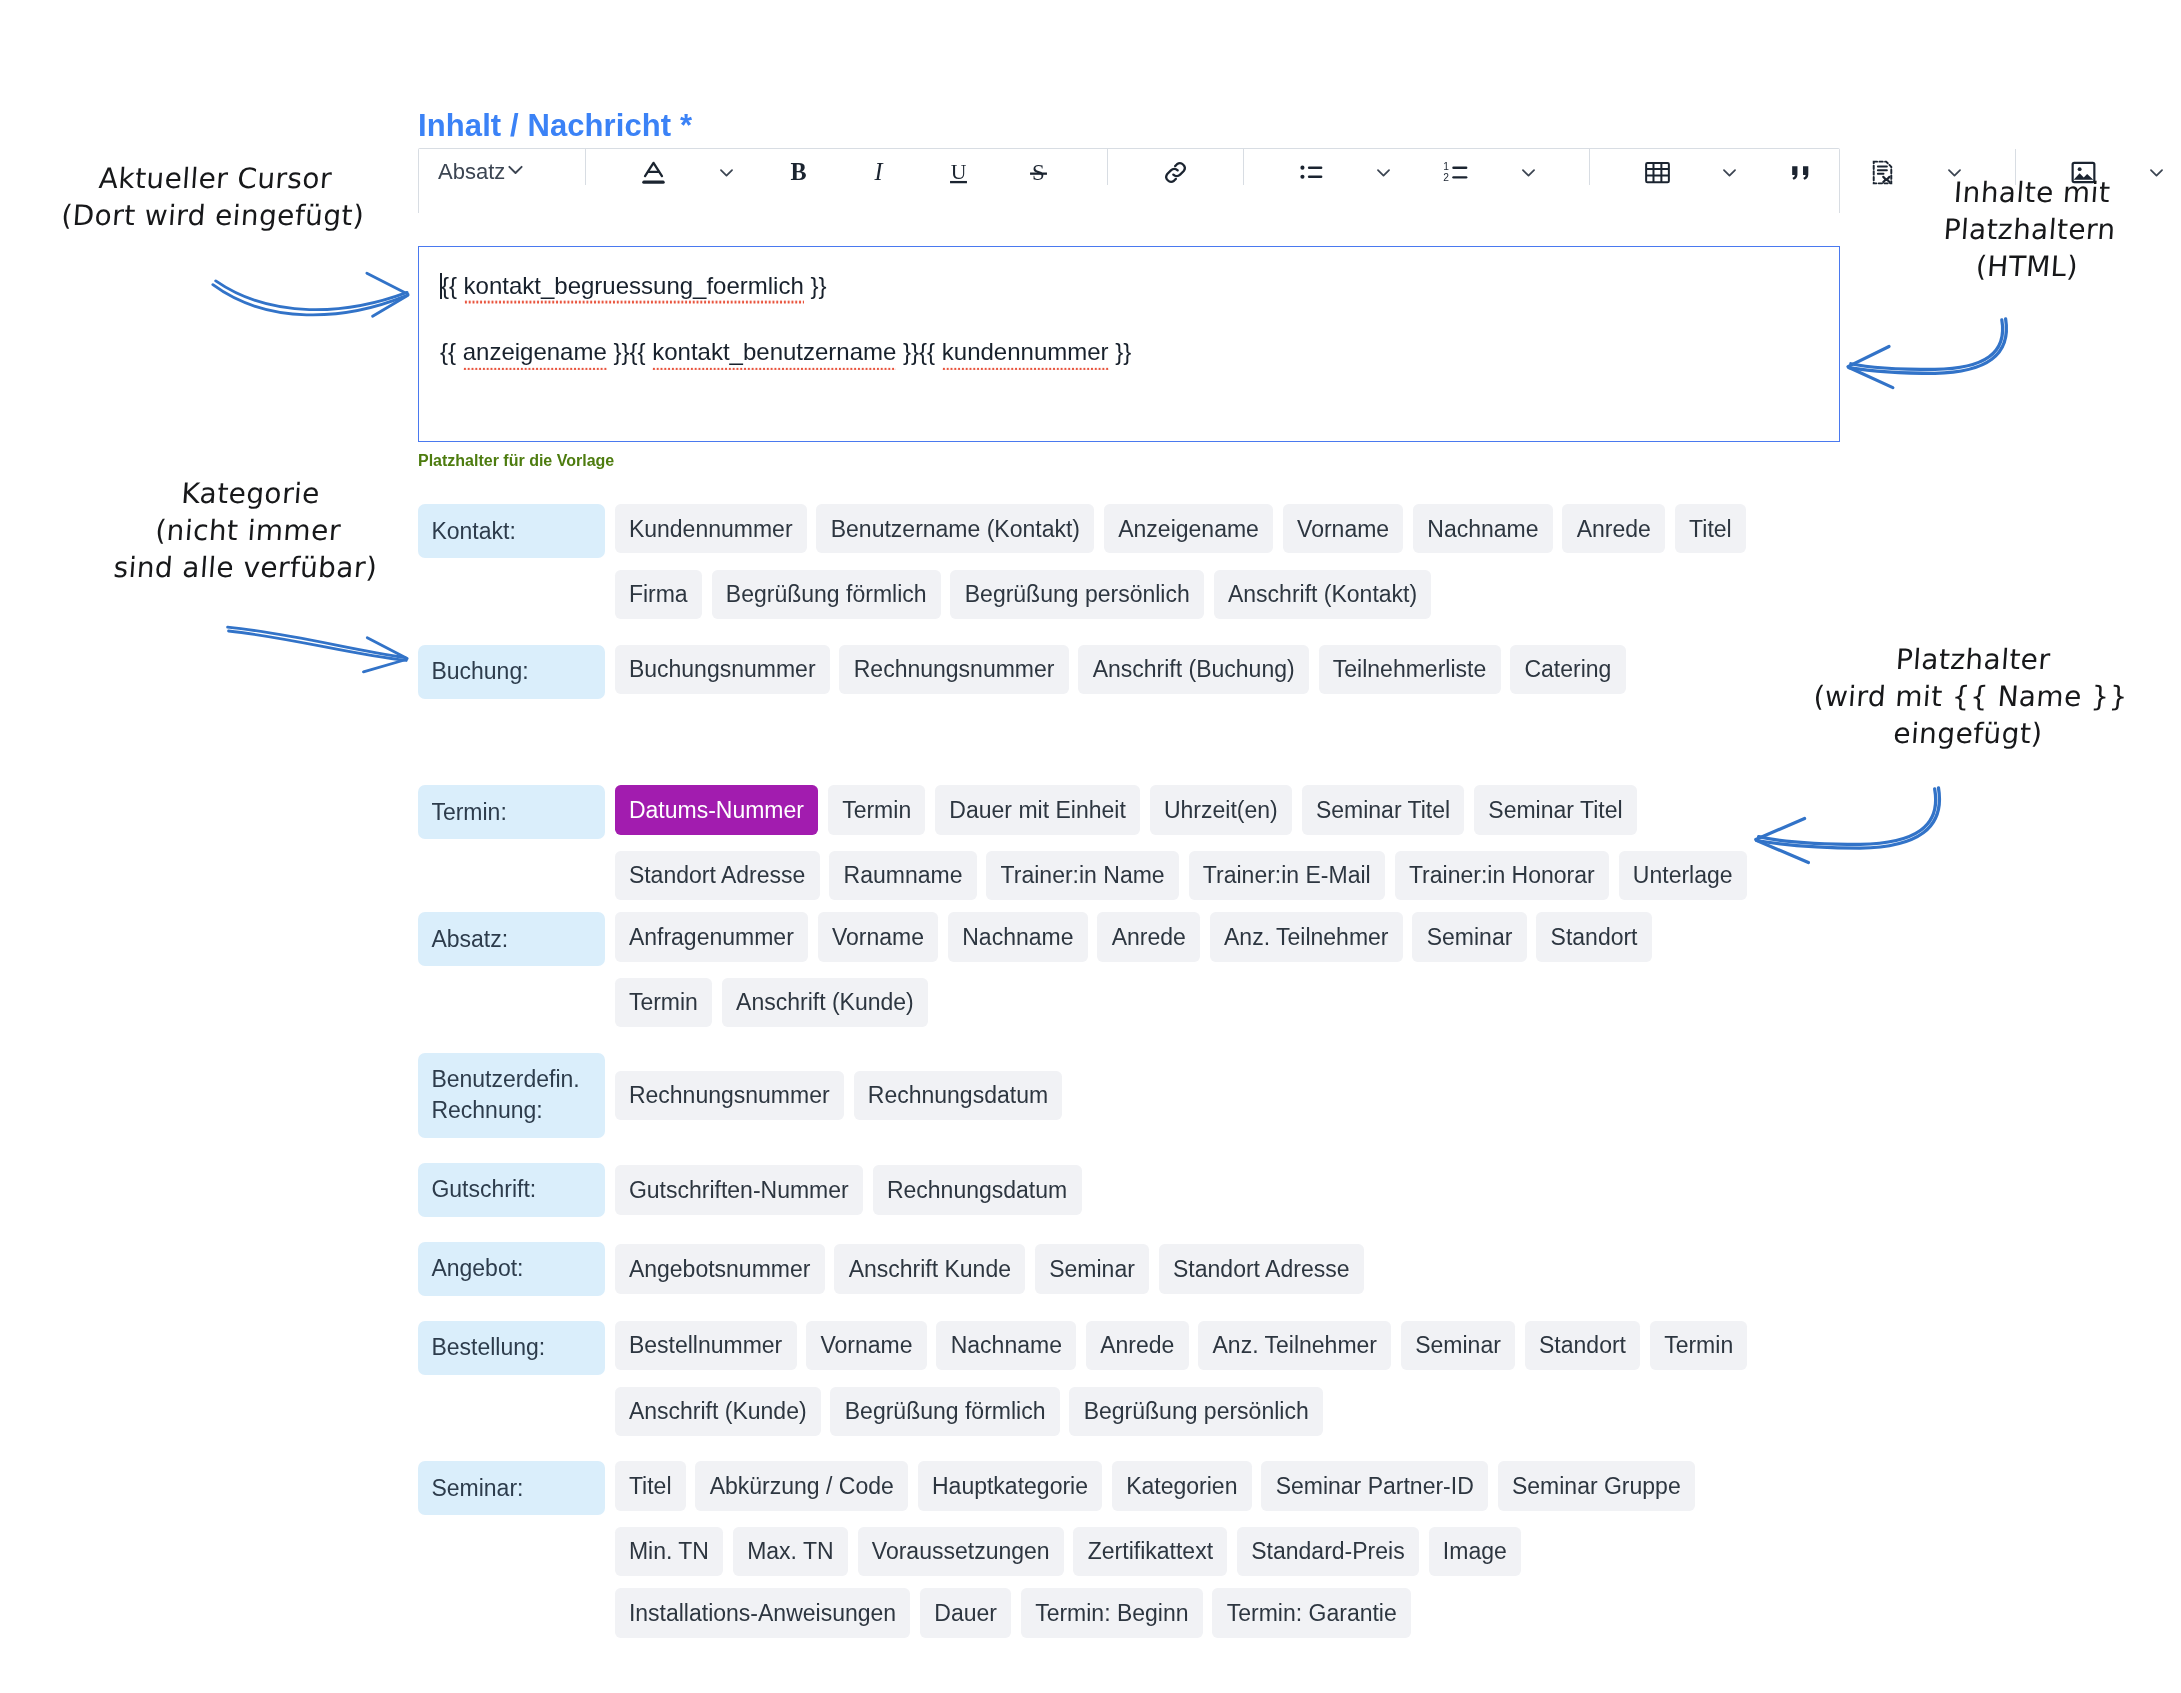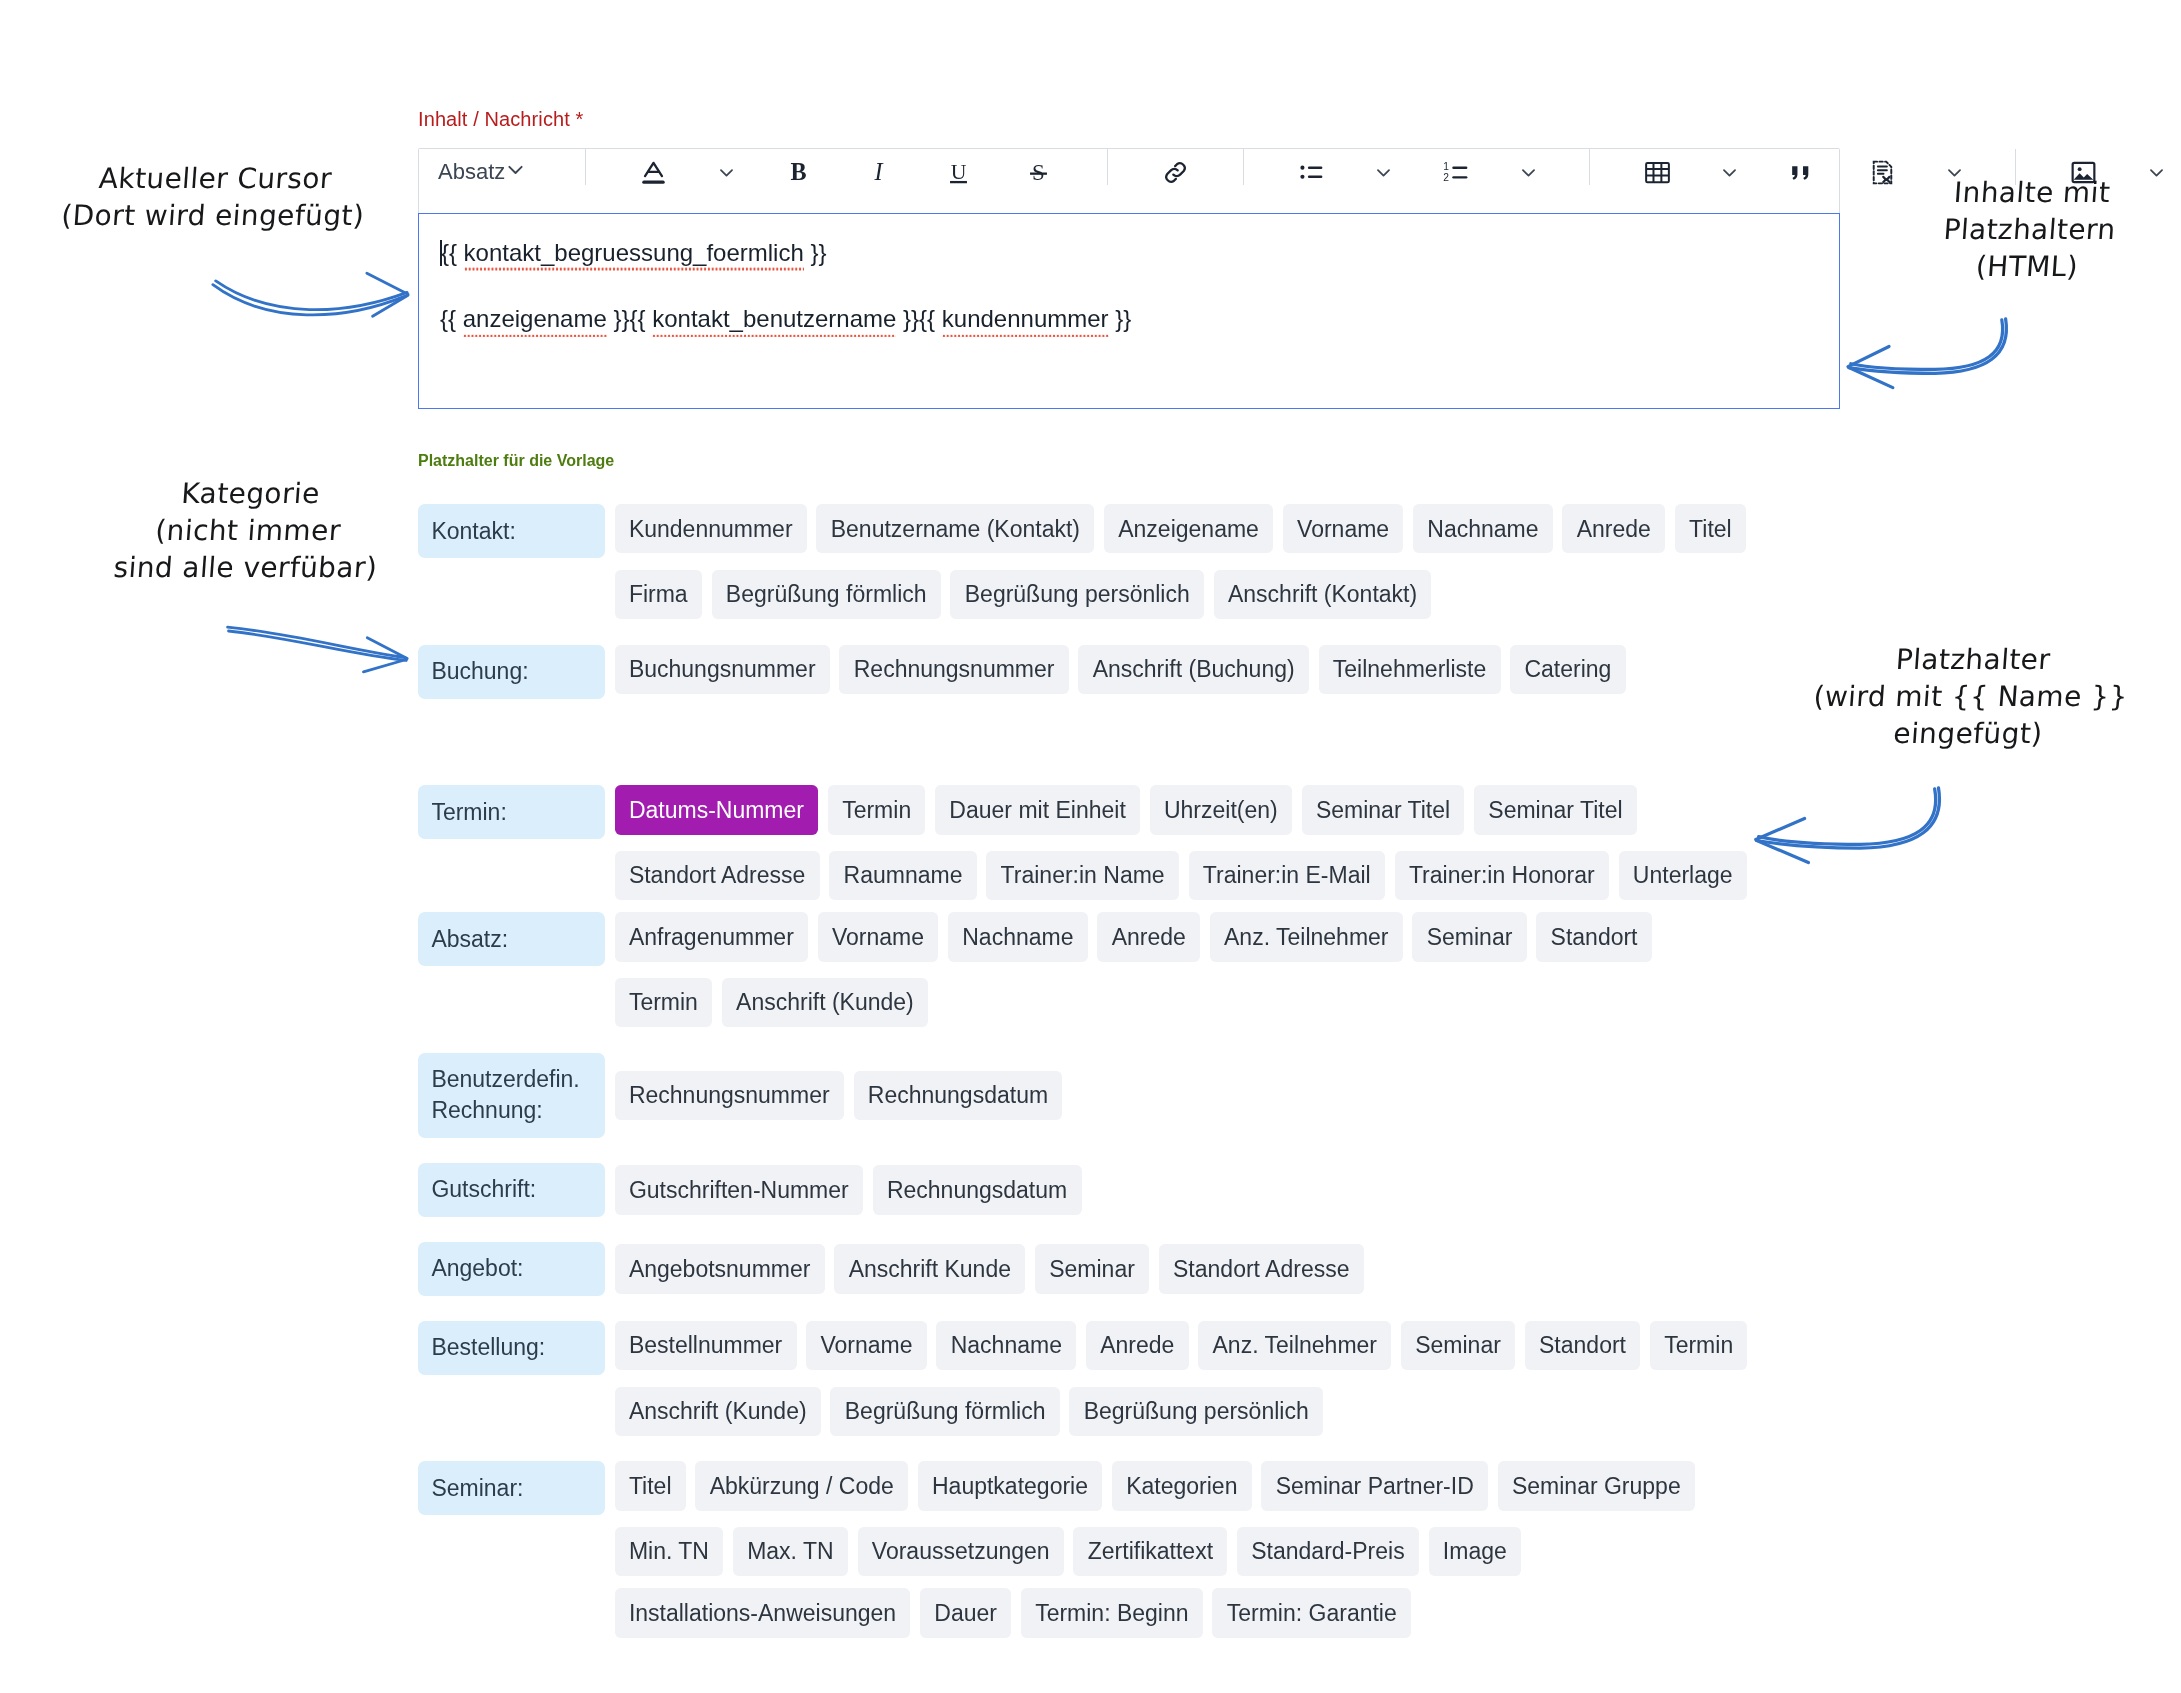--- a/index.html
+++ b/index.html
@@ -21,23 +21,23 @@
   #page {
     position: absolute;
     left: 0; top: 0;
     width: 2181px; height: 1694px;
   }
 
   .field-label {
     position: absolute;
     left: 418px;
     top: 108px;
-    font-size: 20px;
-    font-weight: normal;
-    color: #b91c1c;
+    font-size: 31px;
+    font-weight: bold;
+    color: #3b82f6;
     letter-spacing: 0.1px;
   }
 
   
   .editor {
     position: absolute;
     left: 418px;
     top: 148px;
     width: 1422px;
   }
@@ -97,20 +97,21 @@
 
   .editor-body {
     border: 1.9px solid #4a79ef;
     border-top: 1.9px solid #4a79ef;
     background: #ffffff;
     height: 196px;
     box-sizing: border-box;
     padding: 23px 21px;
     position: relative;
     cursor: text;
+    margin-top: 33px;
   }
   .editor-p {
     font-size: 24px;
     line-height: 1.35;
     color: #18212c;
     margin: 0 0 34px 0;
     white-space: nowrap;
   }
   .editor-p:last-child { margin-bottom: 0; }
   .sp {

